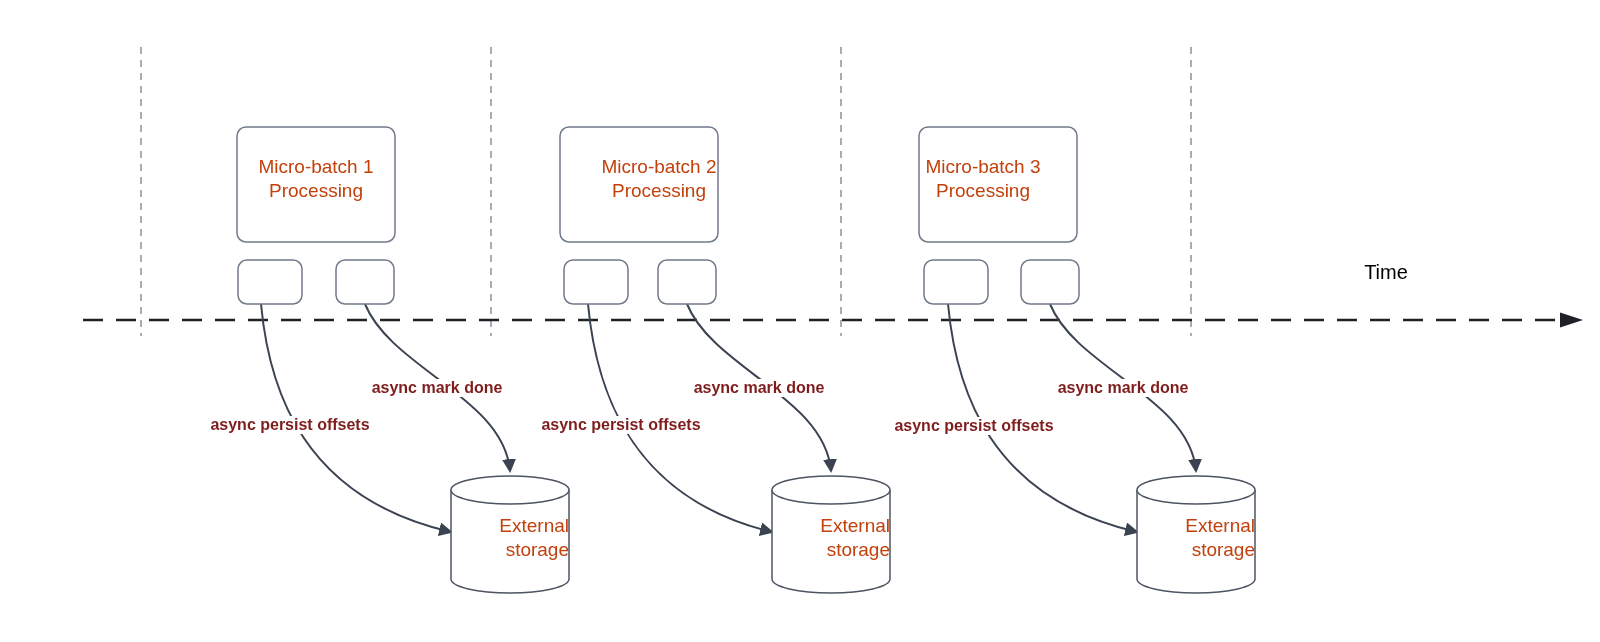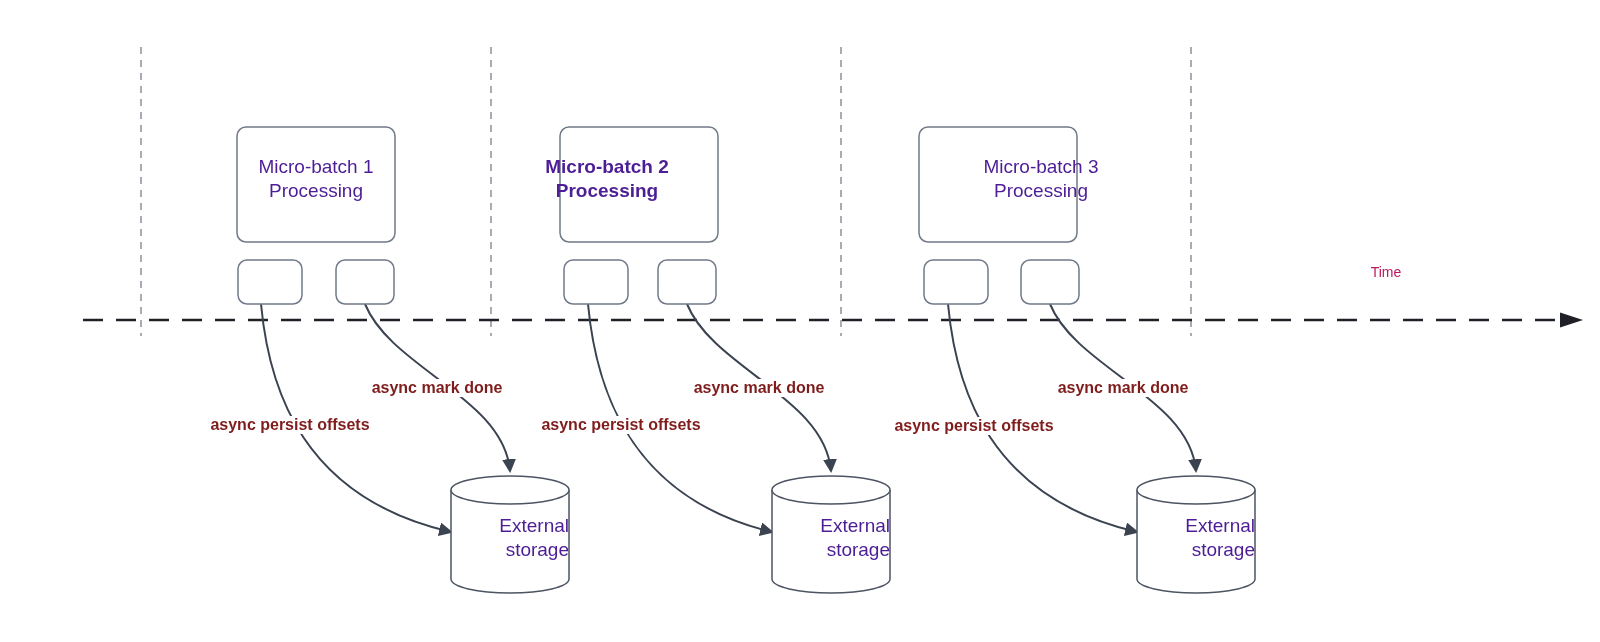--- a/index.html
+++ b/index.html
@@ -15,40 +15,40 @@
   .canvas svg { position: absolute; left: 0; top: 0; }
 
   .shape-label {
     position: absolute;
     display: flex;
     align-items: center;
     justify-content: center;
     text-align: center;
     font-size: 19px;
     line-height: 1.25;
-    color: #4c1d95;
+    color: #c2410c;
   }
   .batch-label { width: 158px; height: 115px; top: 127px; padding-bottom: 11px; }
   .storage-label { width: 118px; height: 104px; top: 486px; text-align: right; }
 
   .async-label {
     position: absolute;
     transform: translate(-50%, -50%);
     font-size: 16px;
     font-weight: bold;
     color: #7f1d1d;
     background: #ffffff;
     padding: 0 3px;
     white-space: nowrap;
   }
   .time-label {
     position: absolute;
     transform: translate(-50%, -50%);
-    font-size: 14px;
-    color: #be185d;
+    font-size: 20px;
+    color: #000000;
     white-space: nowrap;
   }
 </style>
 </head>
 <body>
 
 <div class="canvas">
 
   <svg width="1600" height="642" viewBox="0 0 1600 642">
     <defs>
@@ -90,22 +90,22 @@
     <rect x="919" y="127" width="158" height="115" rx="9" fill="#ffffff" stroke="#717a88" stroke-width="1.5"></rect>
     <rect x="924" y="260" width="64" height="44" rx="9" fill="#ffffff" stroke="#717a88" stroke-width="1.5"></rect>
     <rect x="1021" y="260" width="58" height="44" rx="9" fill="#ffffff" stroke="#717a88" stroke-width="1.5"></rect>
     <g>
       <path d="M 1137 490 L 1137 579 A 59 14 0 0 0 1255 579 L 1255 490" fill="#ffffff" stroke="#4d5562" stroke-width="1.5"></path>
       <ellipse cx="1196" cy="490" rx="59" ry="14" fill="#ffffff" stroke="#4d5562" stroke-width="1.5"></ellipse>
     </g>
   </svg>
 
   <div class="shape-label batch-label" style="left:237px;">Micro-batch 1 Processing</div>
-  <div class="shape-label batch-label" style="left:528px;font-weight:bold;">Micro-batch 2 Processing</div>
-  <div class="shape-label batch-label" style="left:962px;">Micro-batch 3 Processing</div>
+  <div class="shape-label batch-label" style="left:580px;">Micro-batch 2 Processing</div>
+  <div class="shape-label batch-label" style="left:904px;">Micro-batch 3 Processing</div>
 
   <div class="shape-label storage-label" style="left:451px;">External storage</div>
   <div class="shape-label storage-label" style="left:772px;">External storage</div>
   <div class="shape-label storage-label" style="left:1137px;">External storage</div>
 
   <div class="async-label" style="left:290px; top:425px;">async persist offsets</div>
   <div class="async-label" style="left:621px; top:425px;">async persist offsets</div>
   <div class="async-label" style="left:974px; top:426px;">async persist offsets</div>
 
   <div class="async-label" style="left:437px; top:388px;">async mark done</div>

